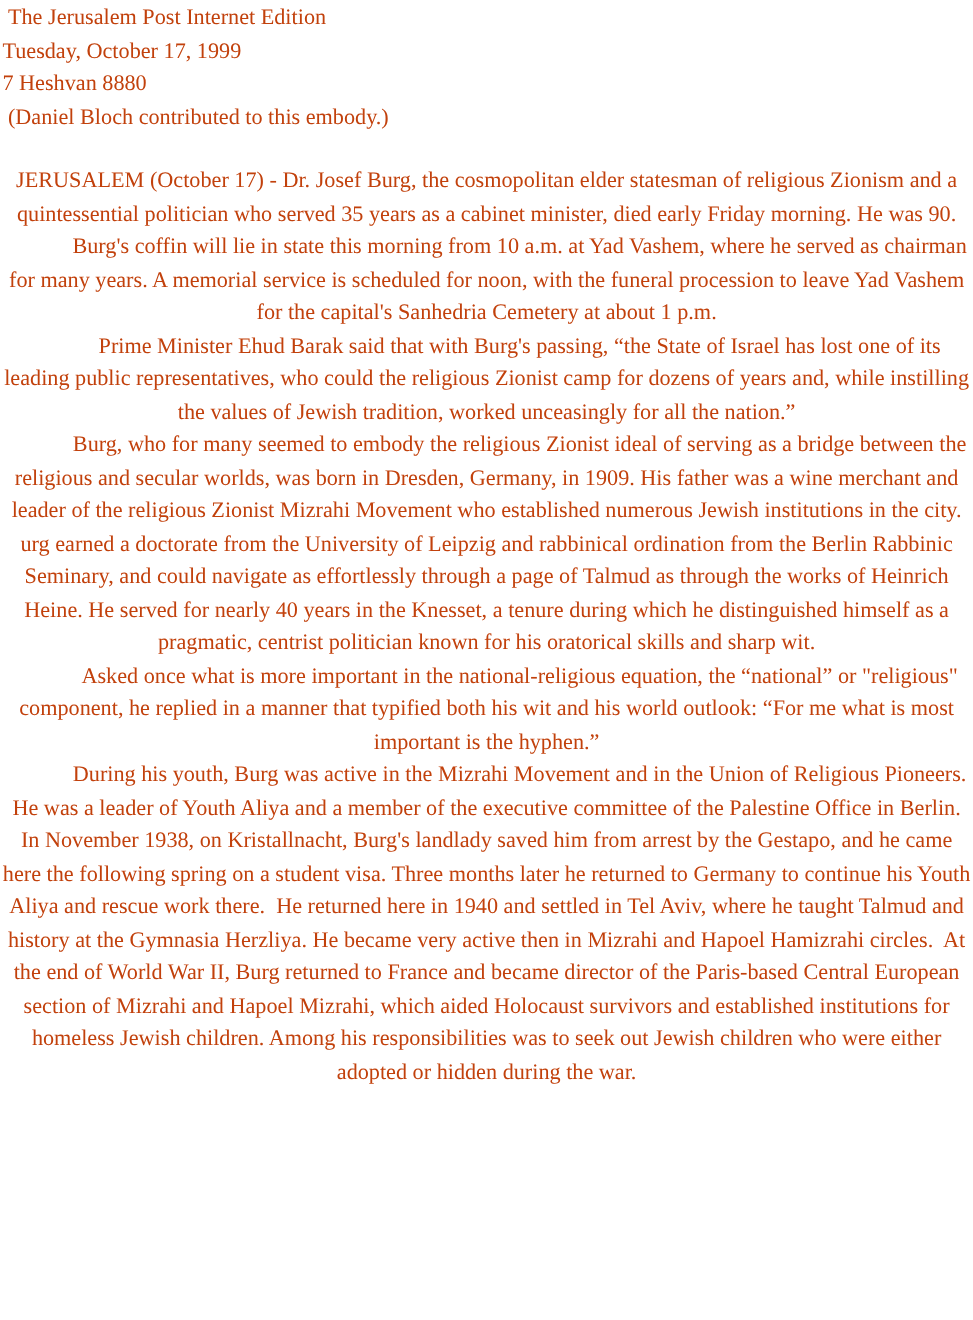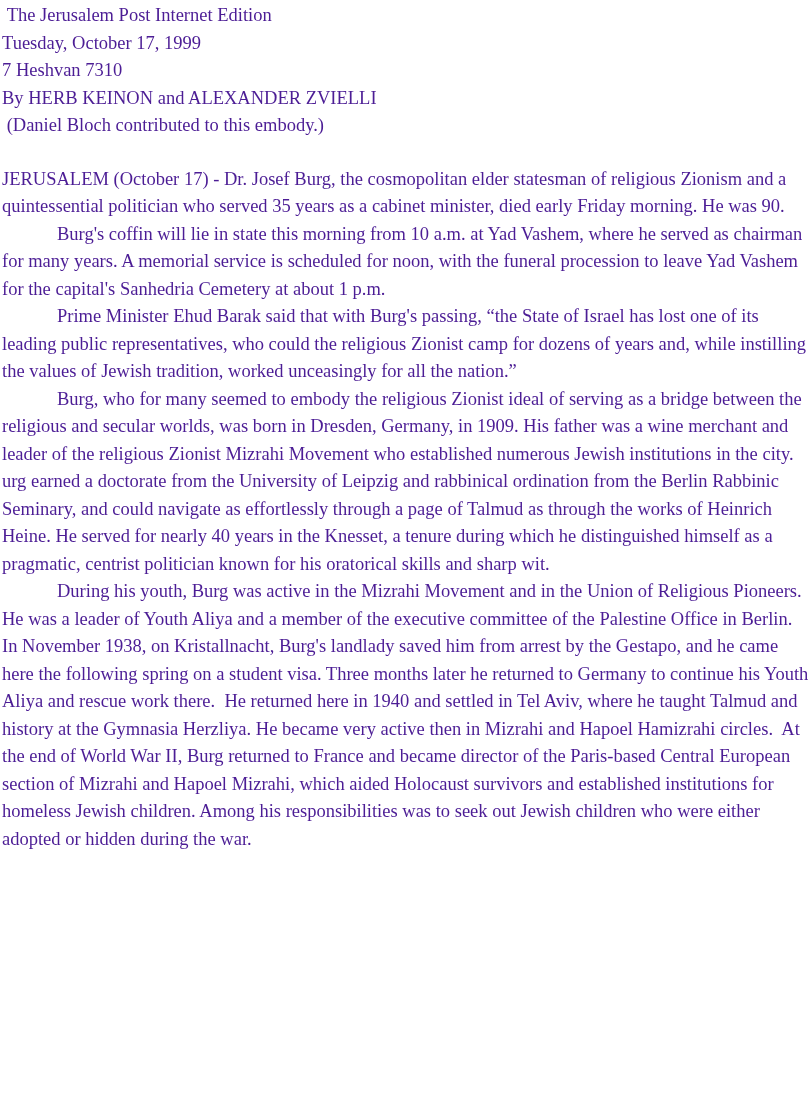--- a/index.html
+++ b/index.html
@@ -7,55 +7,56 @@
     padding: 0;
     background: #ffffff;
   }
   .page {
     box-sizing: border-box;
     width: 811px;
     height: 1100px;
     padding: 2px 2px 0 2px;
     overflow: hidden;
     background: #ffffff;
-    color: #4c1d95;
+    color: #c2410c;
     font-family: "Liberation Serif", "DejaVu Serif", serif;
     font-size: 18.5px;
     line-height: 27.5px;
   }
   .header-block {
     width: 807px;
   }
   .line {
     white-space: pre-wrap;
   }
   .article-body {
     margin-top: 26px;
     width: 807px;
   }
   .para {
     margin: 0;
     white-space: pre-wrap;
+    text-align: center;
   }
   .para.indent {
     text-indent: 55px;
   }
 </style>
 </head>
 <body>
 
 <div class="page">
   <div class="header-block">
     <div class="line"> The Jerusalem Post Internet Edition</div>
     <div class="line">Tuesday, October 17, 1999</div>
-    <div class="line">7 Heshvan 7310</div>
-    <div class="line">By HERB KEINON and ALEXANDER ZVIELLI</div>
+    <div class="line">7 Heshvan 8880</div>
     <div class="line"> (Daniel Bloch contributed to this embody.)</div>
   </div>
   <div class="article-body">
       <div class="para">JERUSALEM (October 17) - Dr. Josef Burg, the cosmopolitan elder statesman of religious Zionism and a quintessential politician who served 35 years as a cabinet minister, died early Friday morning. He was 90.</div>
       <div class="para indent">Burg's coffin will lie in state this morning from 10 a.m. at Yad Vashem, where he served as chairman for many years. A memorial service is scheduled for noon, with the funeral procession to leave Yad Vashem for the capital's Sanhedria Cemetery at about 1 p.m.</div>
       <div class="para indent">Prime Minister Ehud Barak said that with Burg's passing, “the State of Israel has lost one of its leading public representatives, who could the religious Zionist camp for dozens of years and, while instilling the values of Jewish tradition, worked unceasingly for all the nation.”</div>
       <div class="para indent">Burg, who for many seemed to embody the religious Zionist ideal of serving as a bridge between the religious and secular worlds, was born in Dresden, Germany, in 1909. His father was a wine merchant and leader of the religious Zionist Mizrahi Movement who established numerous Jewish institutions in the city.</div>
       <div class="para">urg earned a doctorate from the University of Leipzig and rabbinical ordination from the Berlin Rabbinic Seminary, and could navigate as effortlessly through a page of Talmud as through the works of Heinrich Heine. He served for nearly 40 years in the Knesset, a tenure during which he distinguished himself as a pragmatic, centrist politician known for his oratorical skills and sharp wit.</div>
+      <div class="para indent">Asked once what is more important in the national-religious equation, the “national” or "religious" component, he replied in a manner that typified both his wit and his world outlook: “For me what is most important is the hyphen.”</div>
       <div class="para indent">During his youth, Burg was active in the Mizrahi Movement and in the Union of Religious Pioneers. He was a leader of Youth Aliya and a member of the executive committee of the Palestine Office in Berlin.  In November 1938, on Kristallnacht, Burg's landlady saved him from arrest by the Gestapo, and he came here the following spring on a student visa. Three months later he returned to Germany to continue his Youth Aliya and rescue work there.  He returned here in 1940 and settled in Tel Aviv, where he taught Talmud and history at the Gymnasia Herzliya. He became very active then in Mizrahi and Hapoel Hamizrahi circles.  At the end of World War II, Burg returned to France and became director of the Paris-based Central European section of Mizrahi and Hapoel Mizrahi, which aided Holocaust survivors and established institutions for homeless Jewish children. Among his responsibilities was to seek out Jewish children who were either adopted or hidden during the war.</div>
     </div>
 </div>
 
 </body></html>

